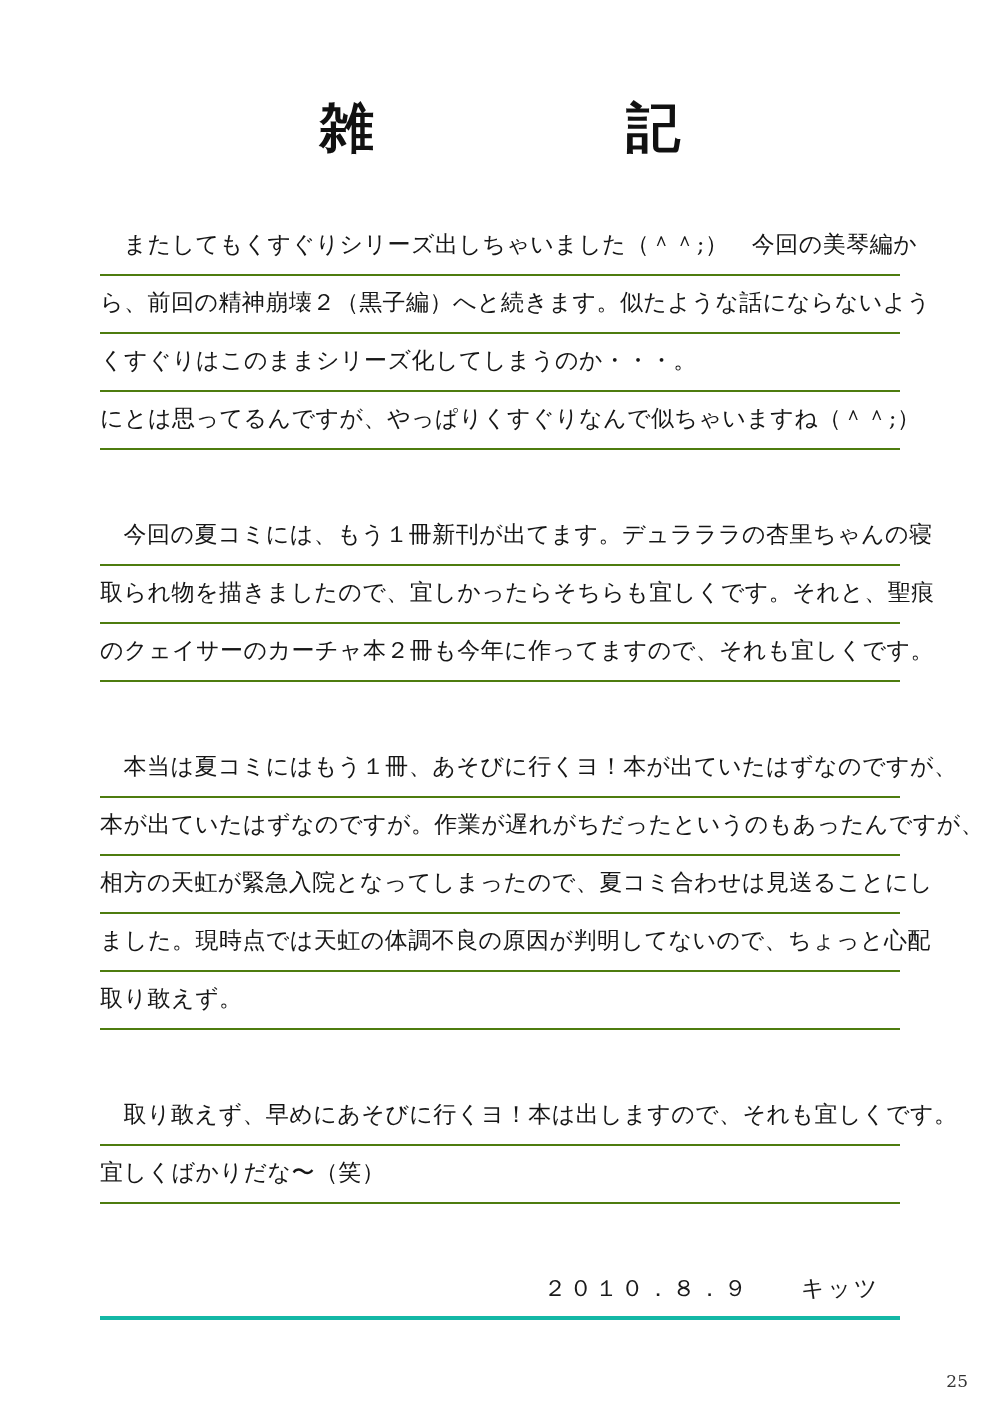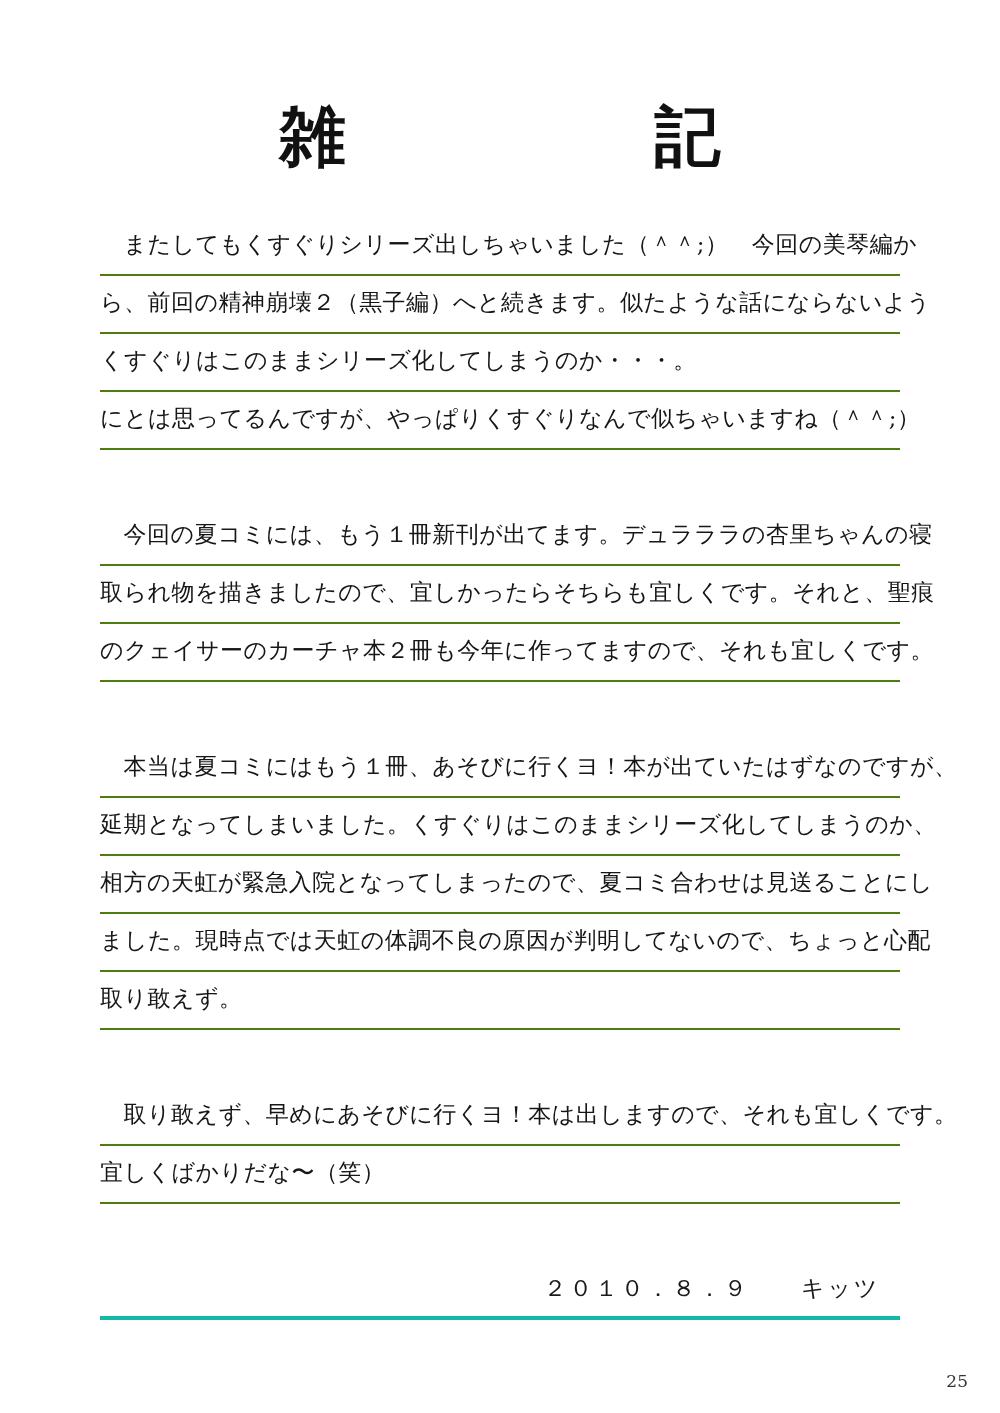--- a/index.html
+++ b/index.html
@@ -18,21 +18,21 @@
   .page {
     position: absolute;
     inset: 0;
   }
   .doc-title {
     position: absolute;
     top: 92px;
     left: 0;
     width: 100%;
     text-align: center;
-    font-size: 66px;
+    font-size: 54px;
     font-weight: bold;
     letter-spacing: 0.42em;
     text-indent: 0.42em;
     font-family: "DejaVu Serif", "Liberation Serif", serif;
     color: #111;
   }
   .body-area {
     position: absolute;
     left: 100px;
     top: 218px;
@@ -99,21 +99,21 @@
     </div>
 
     <div class="para">
       <span class="line">　今回の夏コミには、もう１冊新刊が出てます。デュラララの杏里ちゃんの寝</span>
       <span class="line">取られ物を描きましたので、宜しかったらそちらも宜しくです。それと、聖痕</span>
       <span class="line">のクェイサーのカーチャ本２冊も今年に作ってますので、それも宜しくです。</span>
     </div>
 
     <div class="para">
       <span class="line">　本当は夏コミにはもう１冊、あそびに行くヨ！本が出ていたはずなのですが、</span>
-      <span class="line">延期となってしまいました。くすぐりはこのままシリーズ化してしまうのか、</span>
+      <span class="line">本が出ていたはずなのですが。作業が遅れがちだったというのもあったんですが、</span>
       <span class="line">相方の天虹が緊急入院となってしまったので、夏コミ合わせは見送ることにし</span>
       <span class="line">ました。現時点では天虹の体調不良の原因が判明してないので、ちょっと心配</span>
       <span class="line">取り敢えず。</span>
     </div>
 
     <div class="para">
       <span class="line">　取り敢えず、早めにあそびに行くヨ！本は出しますので、それも宜しくです。</span>
       <span class="line">宜しくばかりだな〜（笑）</span>
     </div>
 

